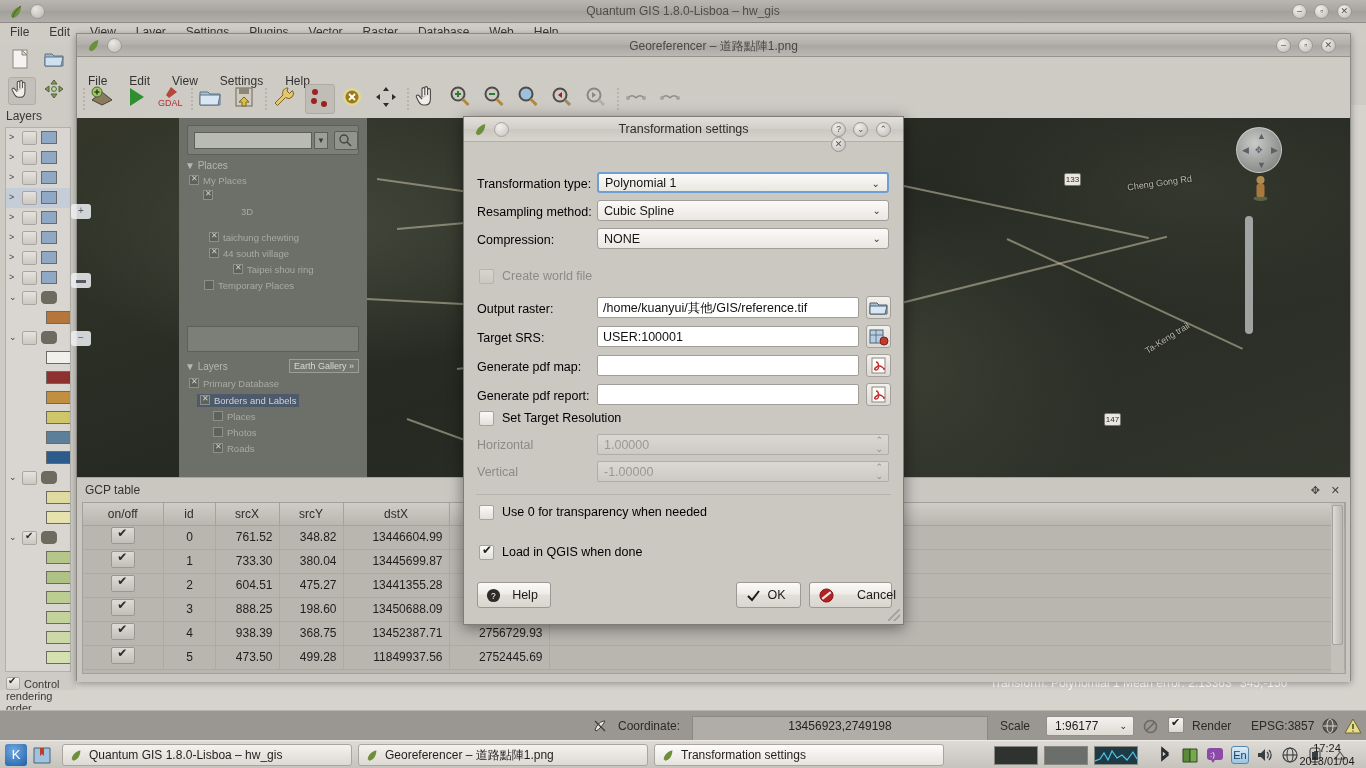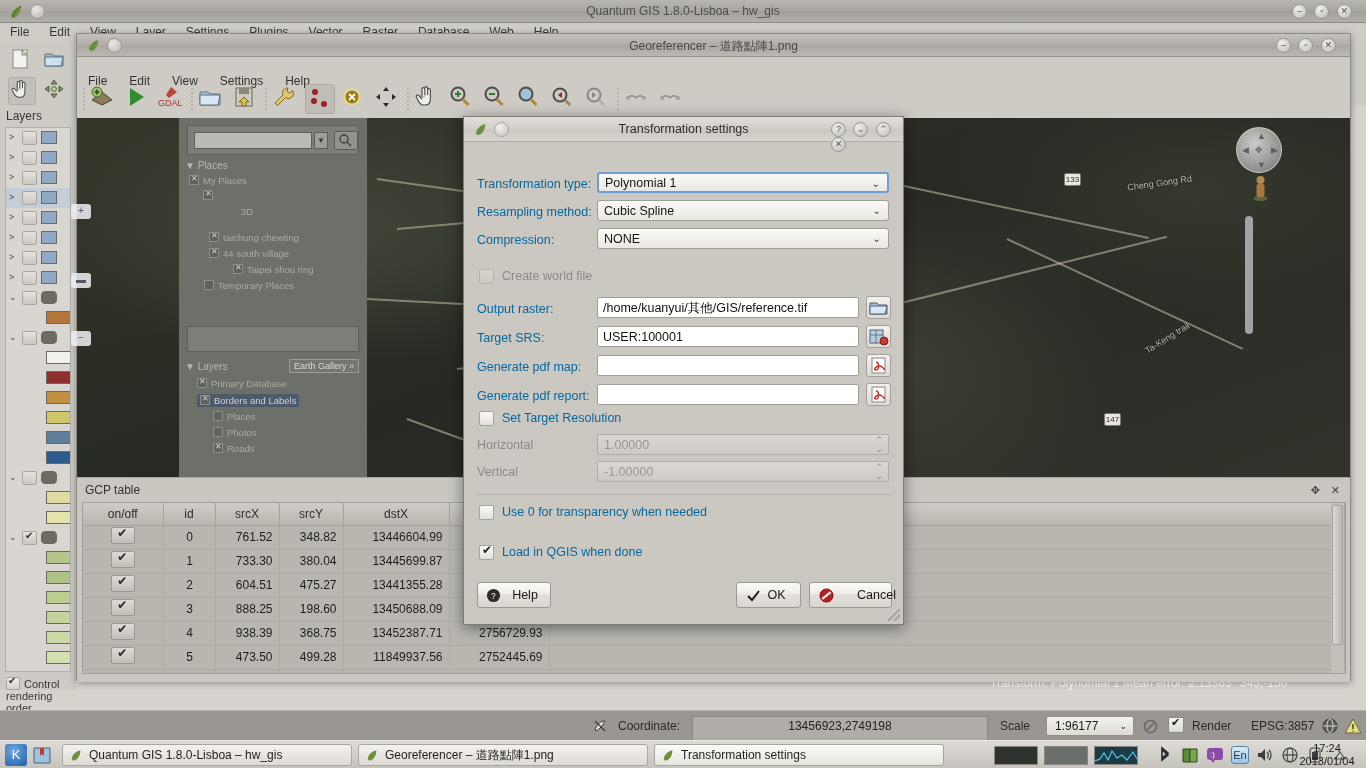--- a/index.html
+++ b/index.html
@@ -312,21 +312,21 @@
     position: absolute; left: 0; top: 0; width: 100%; height: 25px;
     background: linear-gradient(to bottom, #e2dfda 0%, #d2cfc9 48%, #cbc8c2 52%, #d8d5cf 100%);
     border-bottom: 1px solid #b2afaa;
   }
   .dlg-title {
     position: absolute; left: 0; right: 0; top: 5px; text-align: center;
     font-size: 12.5px; color: #2e2c29;
   }
   .dlg-body { position: absolute; left: 0; top: 25px; width: 100%; bottom: 0; }
   .lbl {
-    position: absolute; font-size: 12.5px; color: #0369a1; white-space: nowrap;
+    position: absolute; font-size: 12.5px; color: #000000; white-space: nowrap;
   }
   .lbl.dim { color: #8d8a86; }
   .combo {
     position: absolute; height: 21px;
     background: linear-gradient(to bottom, #fbfaf8, #eae7e2);
     border: 1px solid #a09d98; border-radius: 3px;
     font-size: 12.5px; color: #171614; line-height: 20px; padding-left: 6px;
   }
   .combo.focus { border: 2px solid #6d9fd4; line-height: 19px; }
   .combo .chev {
@@ -792,21 +792,21 @@
         <div class="ge-row" style="top:57px;"><span class="ge-box x"></span><span>My Places</span></div>
         <div class="ge-row" style="top:72px; left:24px;"><span class="ge-box x"></span></div>
         <div class="ge-row" style="top:88px; left:62px;">3D</div>
         <div class="ge-row" style="top:114px; left:30px;"><span class="ge-box x"></span><span>taichung chewting</span></div>
         <div class="ge-row" style="top:130px; left:30px;"><span class="ge-box x"></span><span>44 south village</span></div>
         <div class="ge-row" style="top:146px; left:30px;padding-left:24px;"><span class="ge-box x"></span><span>Taipei shou ring</span></div>
         <div class="ge-row" style="top:162px; left:18px;padding-left:7px;"><span class="ge-box"></span><span>Temporary Places</span></div>
         <div class="ge-panel2" style="top:208px;"></div>
         <div class="ge-sec-head" style="top:243px;">▼ <span>Layers</span></div>
         <div class="ge-gallery" style="left:110px; top:241px;">Earth Gallery »</div>
-        <div class="ge-row" style="top:260px;margin-left:8px;"><span class="ge-box x"></span><span>Primary Database</span></div>
+        <div class="ge-row" style="top:260px;"><span class="ge-box x"></span><span>Primary Database</span></div>
         <div class="ge-row sel" style="top:276px; left:18px;"><span class="ge-box x"></span><span>Borders and Labels</span></div>
         <div class="ge-row" style="top:293px; left:34px;"><span class="ge-box"></span><span>Places</span></div>
         <div class="ge-row" style="top:309px; left:34px;"><span class="ge-box"></span><span>Photos</span></div>
         <div class="ge-row" style="top:325px; left:34px;"><span class="ge-box x"></span><span>Roads</span></div>
       </div>
     </div>
 
     <div class="gcp-dock">
       <div class="gcp-title">GCP table</div>
       <div class="gcp-dockbtn" style="right:30px;">✥</div>

